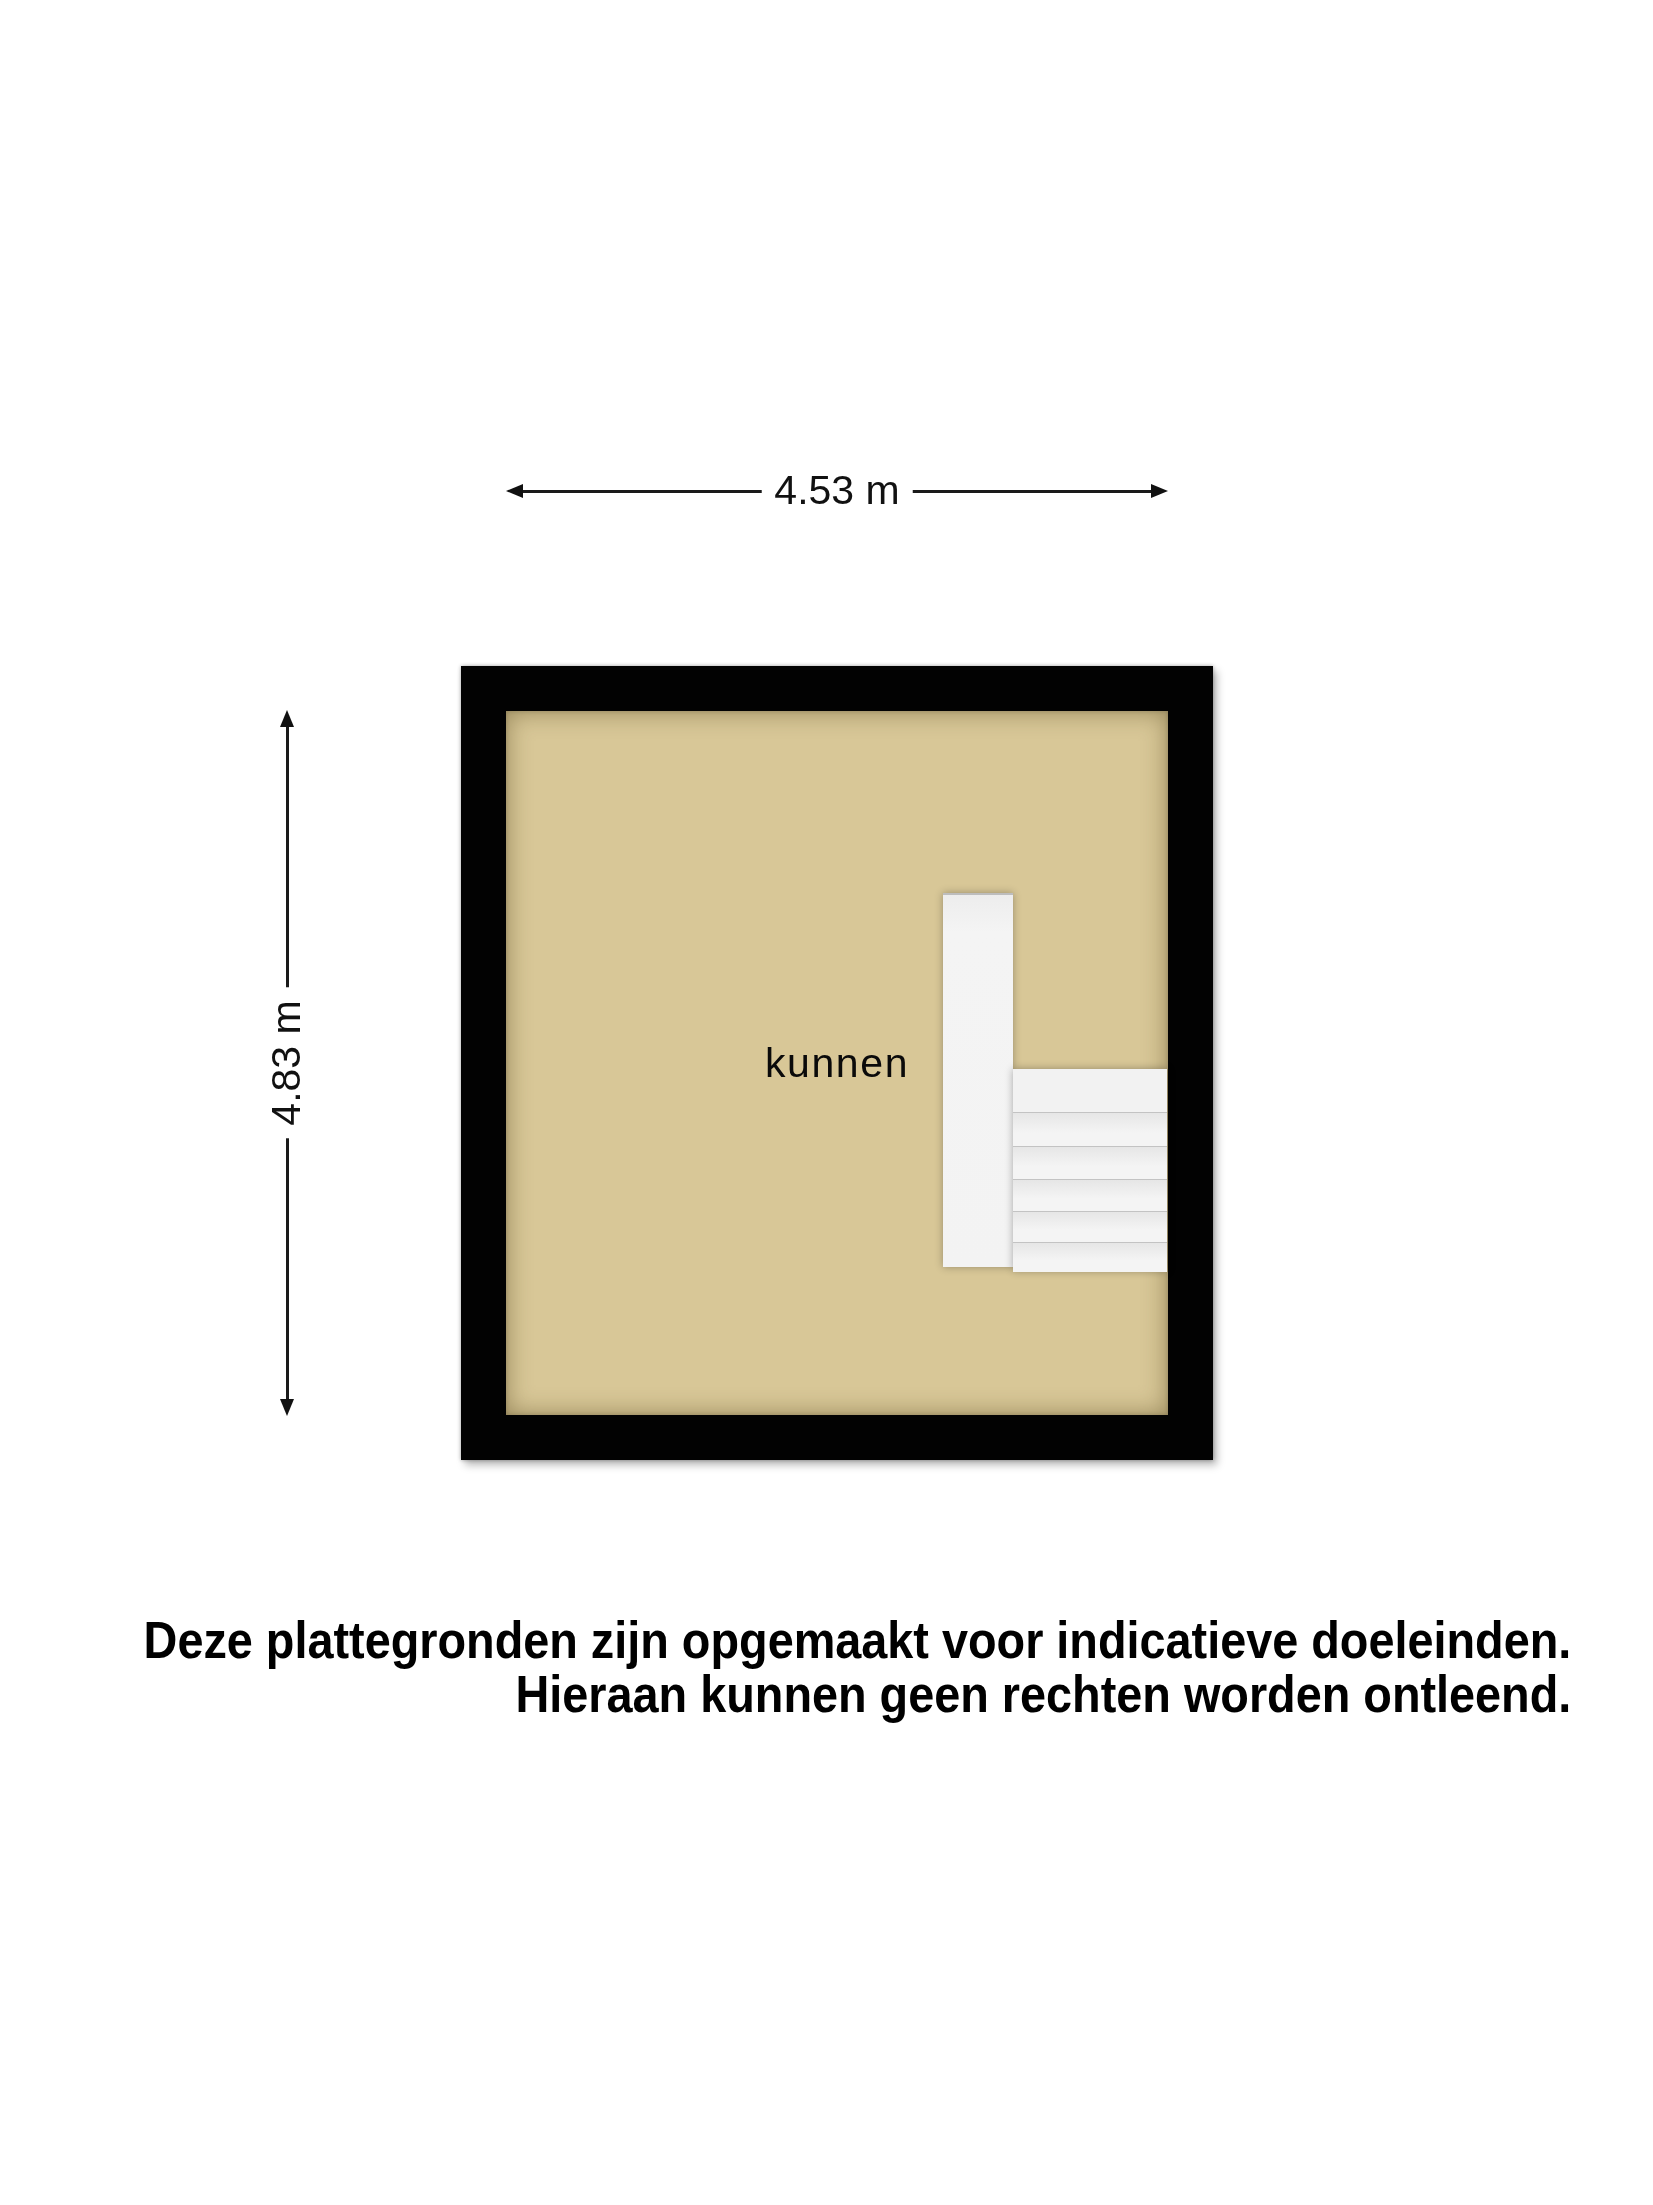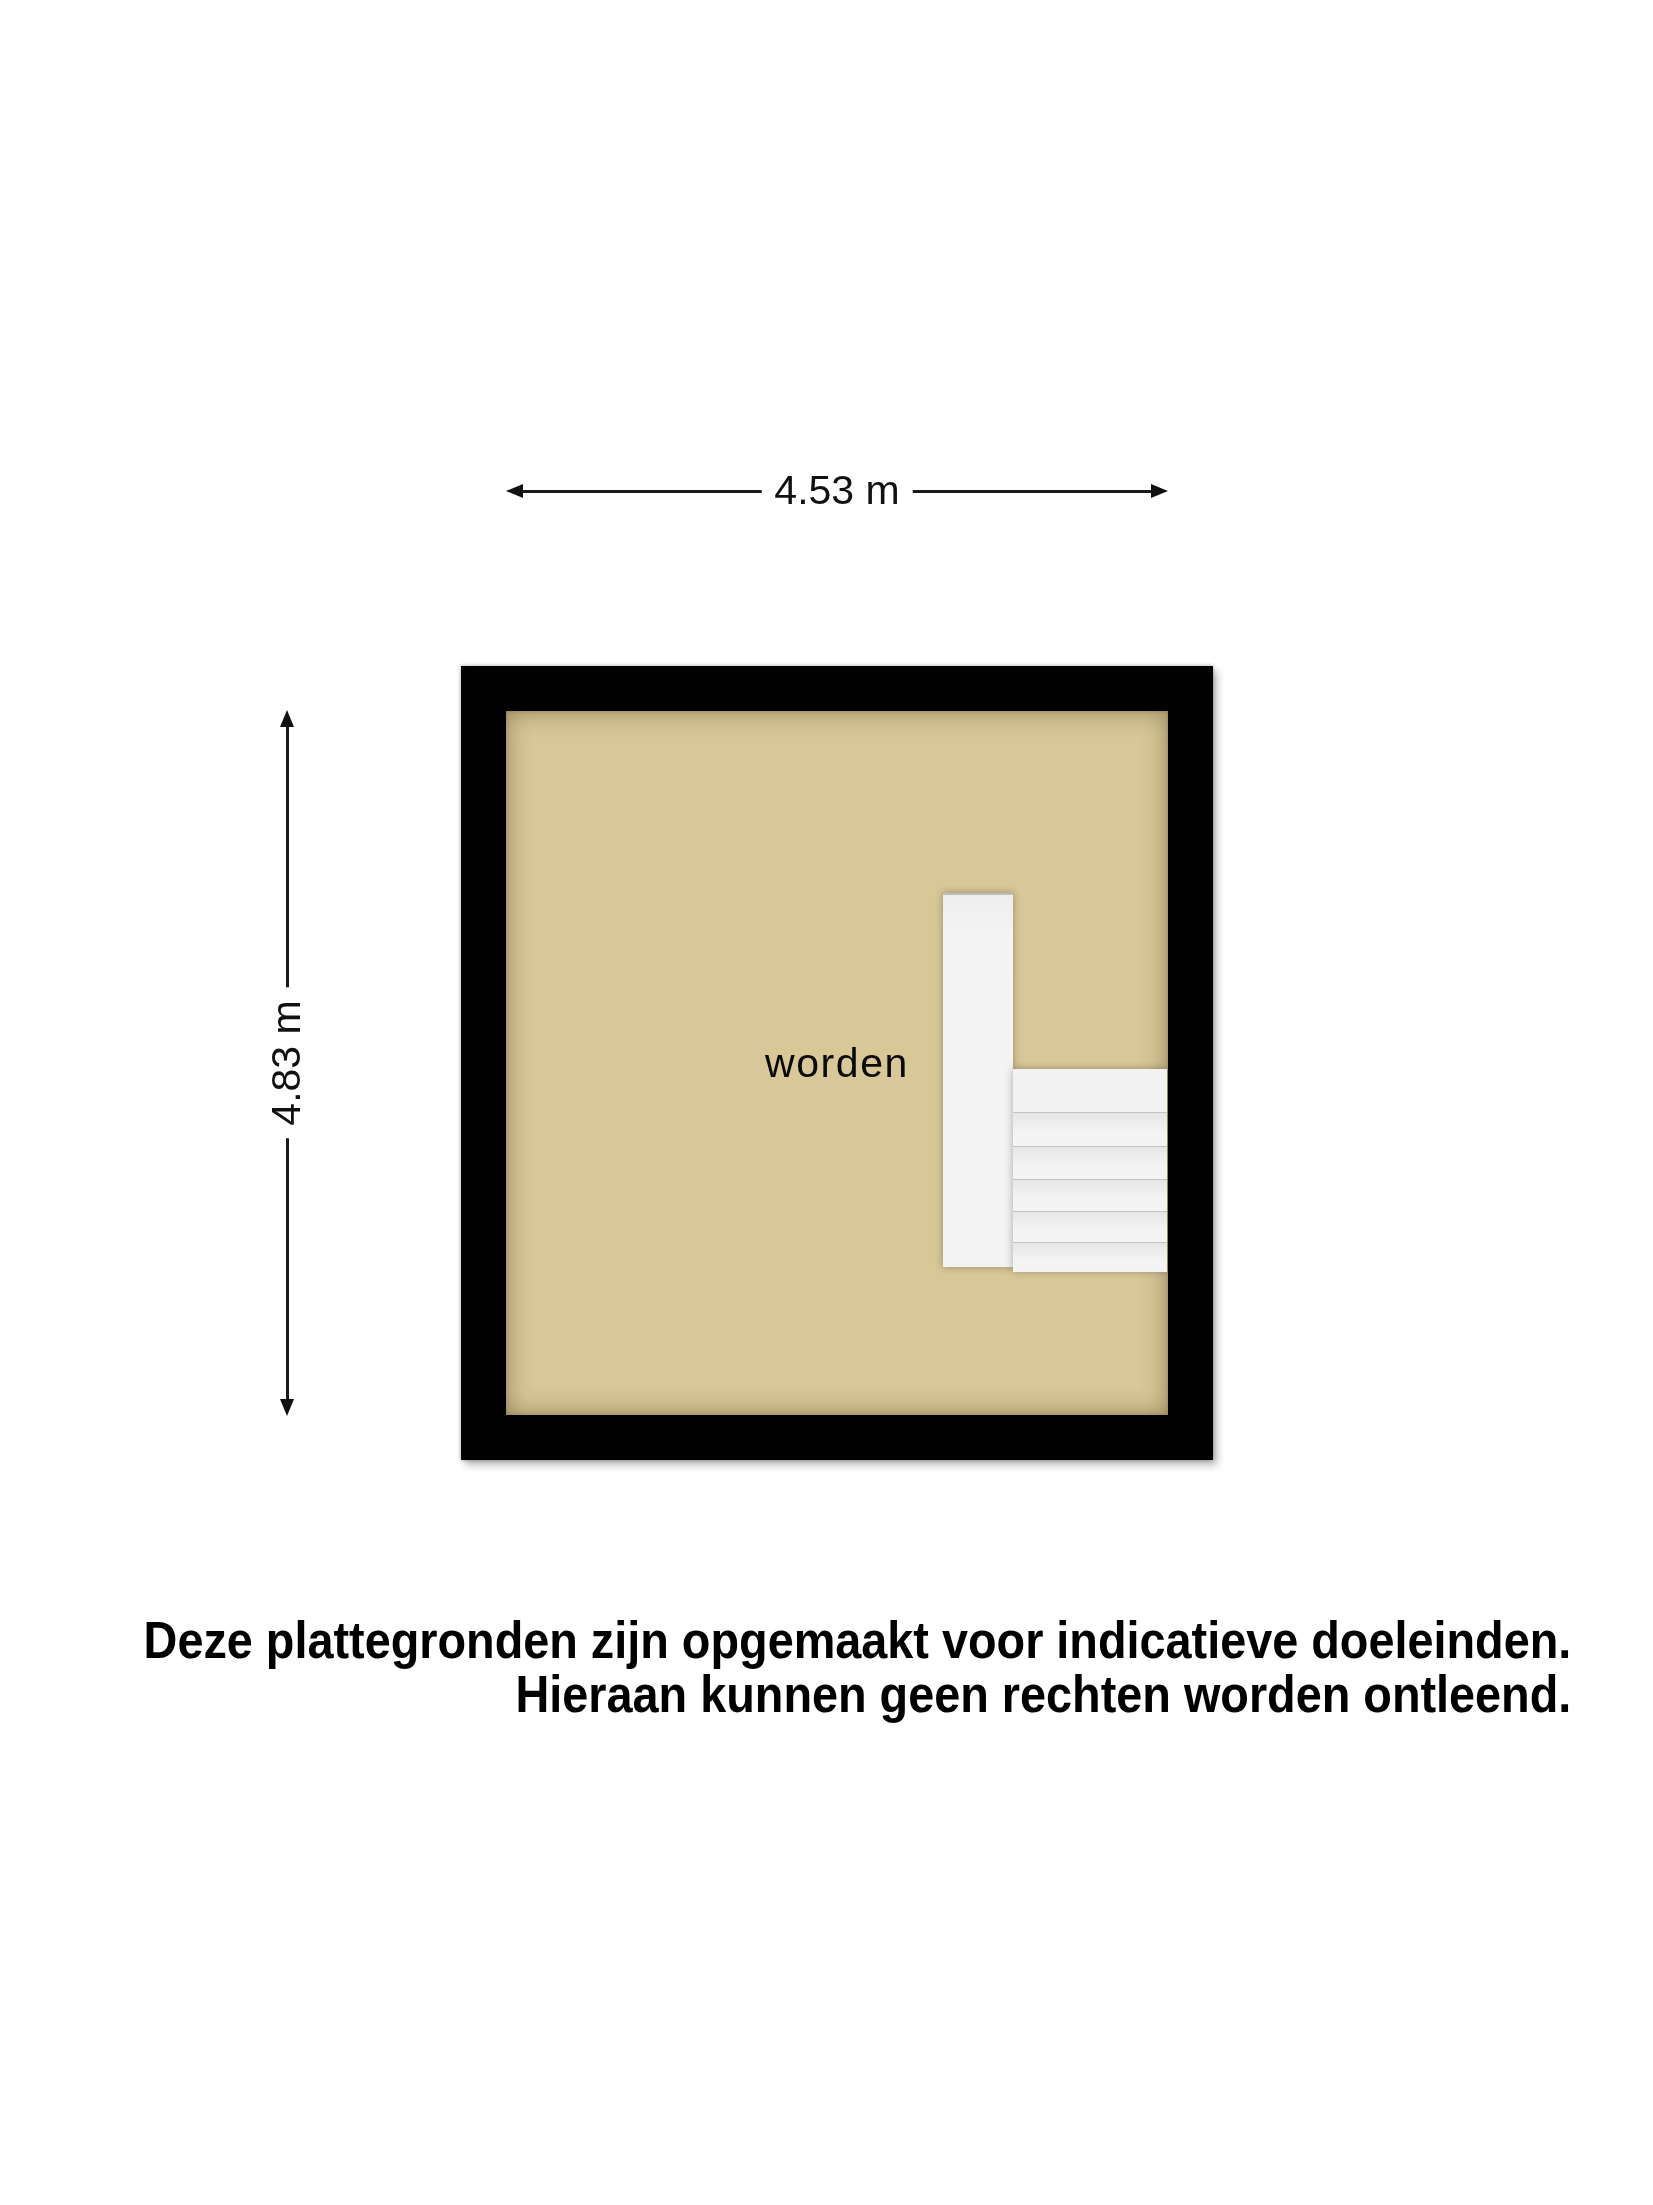--- a/index.html
+++ b/index.html
@@ -98,21 +98,21 @@
 
   <div class="dim dim-v">
     <div class="line"></div>
     <div class="arrow arrow-up"></div>
     <div class="arrow arrow-down"></div>
     <span class="label">4.83 m</span>
   </div>
 
   <div class="plan">
     <div class="floor">
-      <span class="room-label">worden</span>
+      <span class="room-label">kunnen</span>
 
       <div class="stair-landing"></div>
 
       <div class="stairs">
         <div class="tread"></div>
         <div class="tread"></div>
         <div class="tread"></div>
         <div class="tread"></div>
         <div class="tread"></div>
         <div class="tread"></div>

